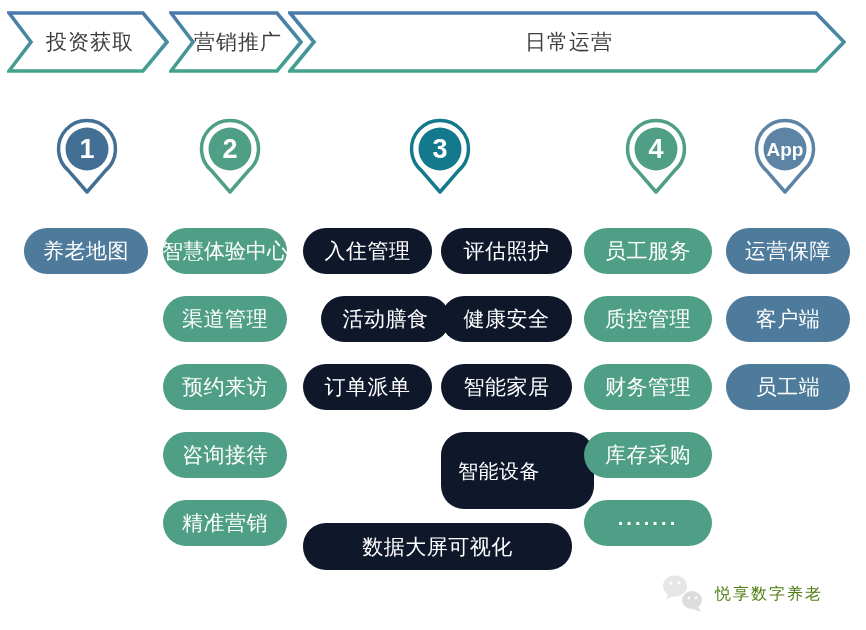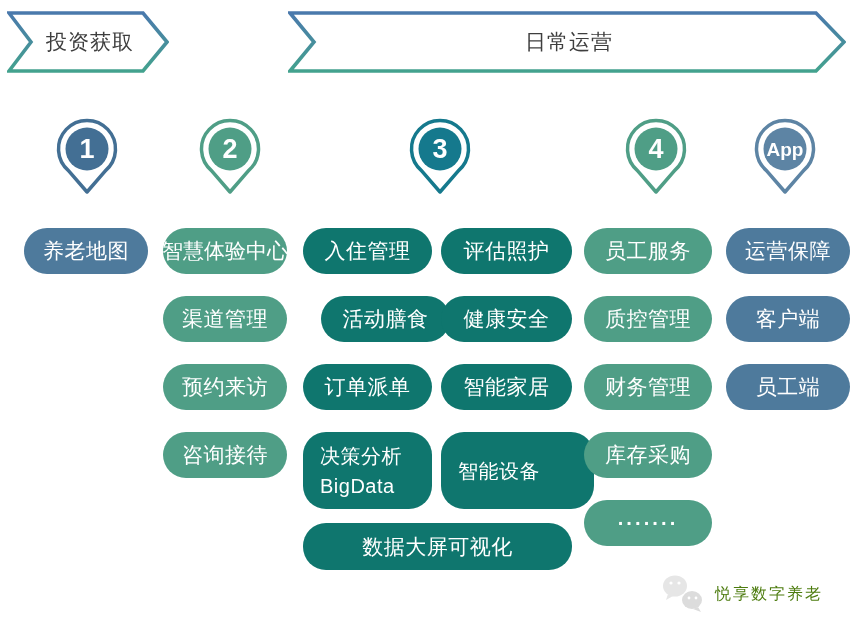--- a/index.html
+++ b/index.html
@@ -22,21 +22,21 @@
   .pin svg{display:block;}
   .pin text{font-family:"Liberation Sans","DejaVu Sans",sans-serif;font-weight:bold;fill:#ffffff;}
   
   .pill{
     position:absolute;height:46px;border-radius:23px;color:#ffffff;
     display:flex;align-items:center;justify-content:center;
     font-size:21px;letter-spacing:0.5px;white-space:nowrap;
   }
   .blue{background:#4e7a9c;text-align:center;}
   .green{background:#4f9e86;}
-  .teal{background:#0f766e;}
+  .teal{background:#0f172a;}
   .fs-sm{font-size:21px;letter-spacing:0;}
   .pill2{
     height:77px;flex-direction:column;align-items:flex-start;justify-content:center;
     padding-left:17px;font-size:20px;line-height:30px;box-sizing:border-box;
   }
   .dots{font-weight:bold;font-size:20px;letter-spacing:2px;}
   
   .watermark{
     position:absolute;left:660px;top:572px;display:flex;align-items:center;gap:7px;
   }
@@ -56,20 +56,32 @@
         <linearGradient id="bgrad1" x1="0" y1="0" x2="0" y2="1">
           <stop offset="0" stop-color="#4a79ac"></stop>
             <stop offset="1" stop-color="#43a28e"></stop>
         </linearGradient>
       </defs>
       <polygon points="2,2 136,2 160,31 136,60 2,60 24,31" fill="#ffffff" stroke="url(#bgrad1)" stroke-width="3.6" stroke-linejoin="miter"></polygon>
     </svg>
     <span class="banner-label">投资获取</span>
   </div>
 
+  <div class="banner banner2">
+    <svg width="134" height="62" viewBox="0 0 134 62">
+      <defs>
+        <linearGradient id="bgrad2" x1="0" y1="0" x2="0" y2="1">
+          <stop offset="0" stop-color="#4a79ac"></stop>
+            <stop offset="1" stop-color="#43a28e"></stop>
+        </linearGradient>
+      </defs>
+      <polygon points="2,2 108,2 132,31 108,60 2,60 24,31" fill="#ffffff" stroke="url(#bgrad2)" stroke-width="3.6" stroke-linejoin="miter"></polygon>
+    </svg>
+    <span class="banner-label">营销推广</span>
+  </div>
 
   <div class="banner banner3">
     <svg width="558" height="62" viewBox="0 0 558 62">
       <defs>
         <linearGradient id="bgrad3" x1="0" y1="0" x2="0" y2="1">
           <stop offset="0" stop-color="#4a79ac"></stop>
             <stop offset="1" stop-color="#43a28e"></stop>
         </linearGradient>
       </defs>
       <polygon points="2,2 528,2 556,31 528,60 2,60 26,31" fill="#ffffff" stroke="url(#bgrad3)" stroke-width="3.6" stroke-linejoin="miter"></polygon>
@@ -116,28 +128,25 @@
       <text x="33" y="40" text-anchor="middle" font-size="19">App</text>
     </svg>
   </div>
 
   <div class="pill blue" style="left:24px;top:228px;width:124px;">养老地图</div>
 
   <div class="pill green fs-sm" style="left:163px;top:228px;width:124px;">智慧体验中心</div>
   <div class="pill green" style="left:163px;top:296px;width:124px;">渠道管理</div>
   <div class="pill green" style="left:163px;top:364px;width:124px;">预约来访</div>
   <div class="pill green" style="left:163px;top:432px;width:124px;">咨询接待</div>
+  <div class="pill green" style="left:163px;top:500px;width:124px;">精准营销</div>
 
   <div class="pill teal" style="left:303px;top:228px;width:129px;">入住管理</div>
   <div class="pill teal" style="left:321px;top:296px;width:129px;">活动膳食</div>
   <div class="pill teal" style="left:303px;top:364px;width:129px;">订单派单</div>
-  <div class="pill teal pill2" style="left:303px;top:432px;width:129px;">
-    <span>决策分析</span>
-    <span>BigData</span>
-  </div>
 
   <div class="pill teal" style="left:441px;top:228px;width:131px;">评估照护</div>
   <div class="pill teal" style="left:441px;top:296px;width:131px;">健康安全</div>
   <div class="pill teal" style="left:441px;top:364px;width:131px;">智能家居</div>
   <div class="pill teal pill2" style="left:441px;top:432px;width:153px;">
     <span>智能设备</span>
   </div>
 
   <div class="pill teal" style="left:303px;top:523px;width:269px;height:47px;">数据大屏可视化</div>
 

